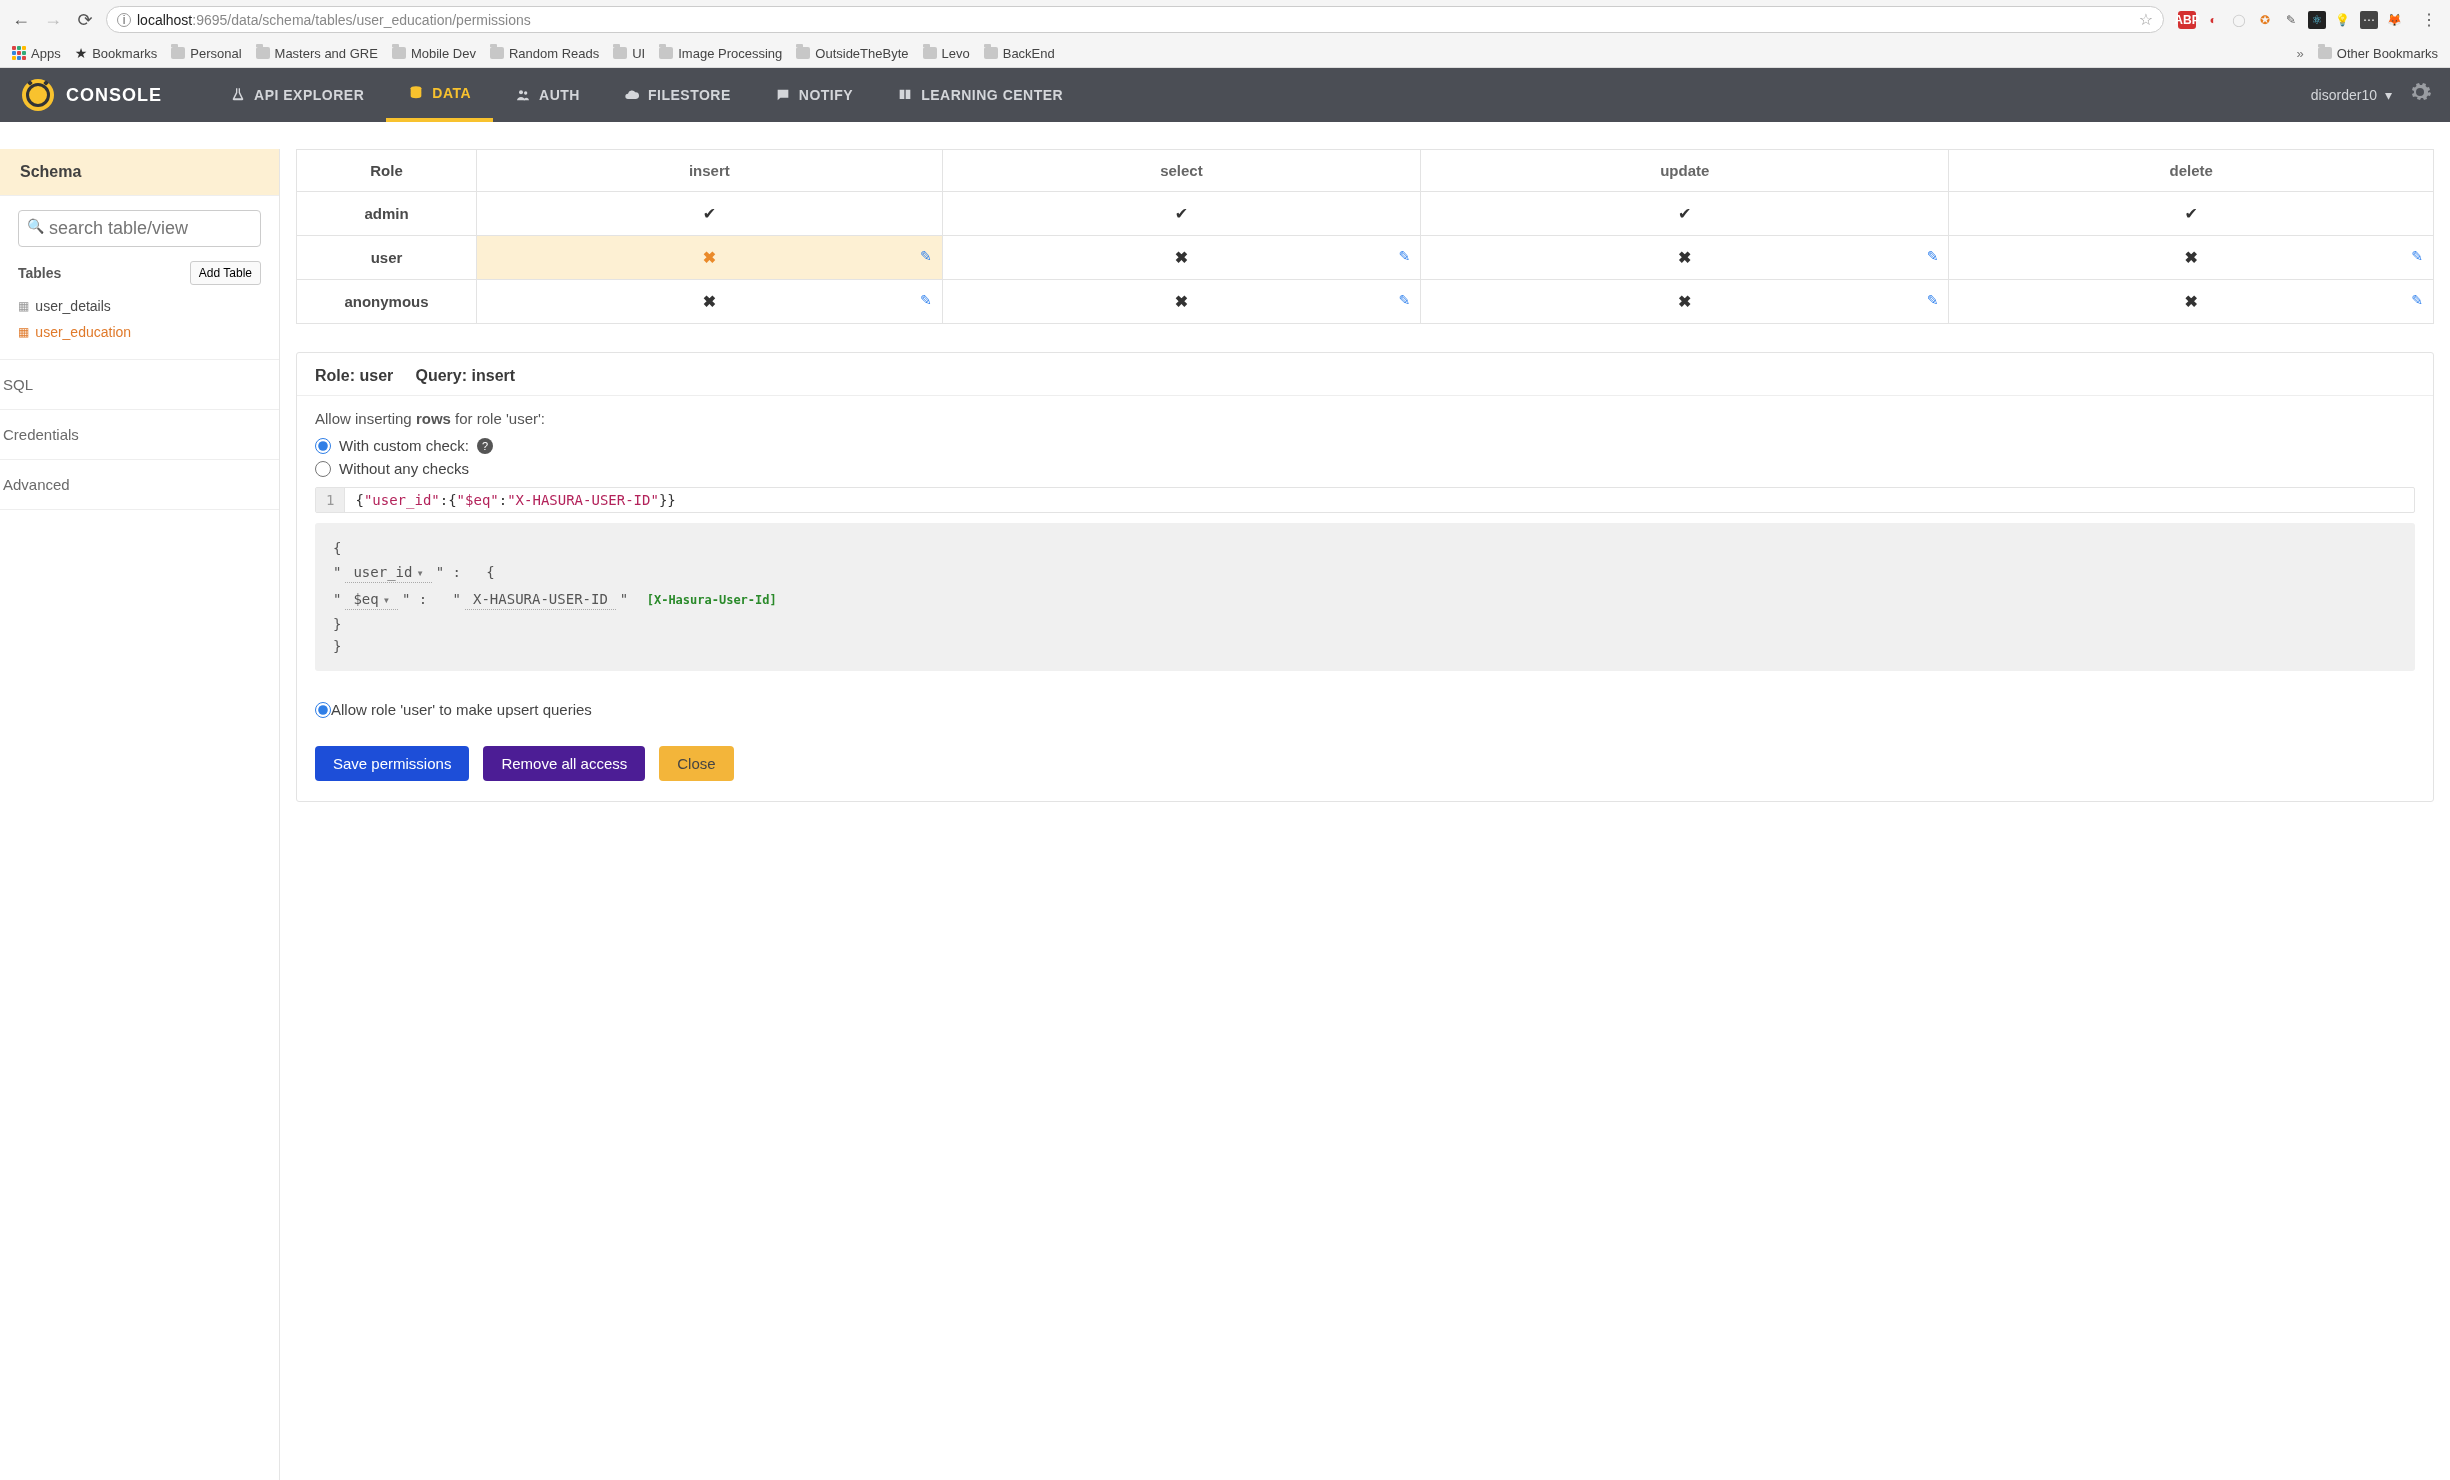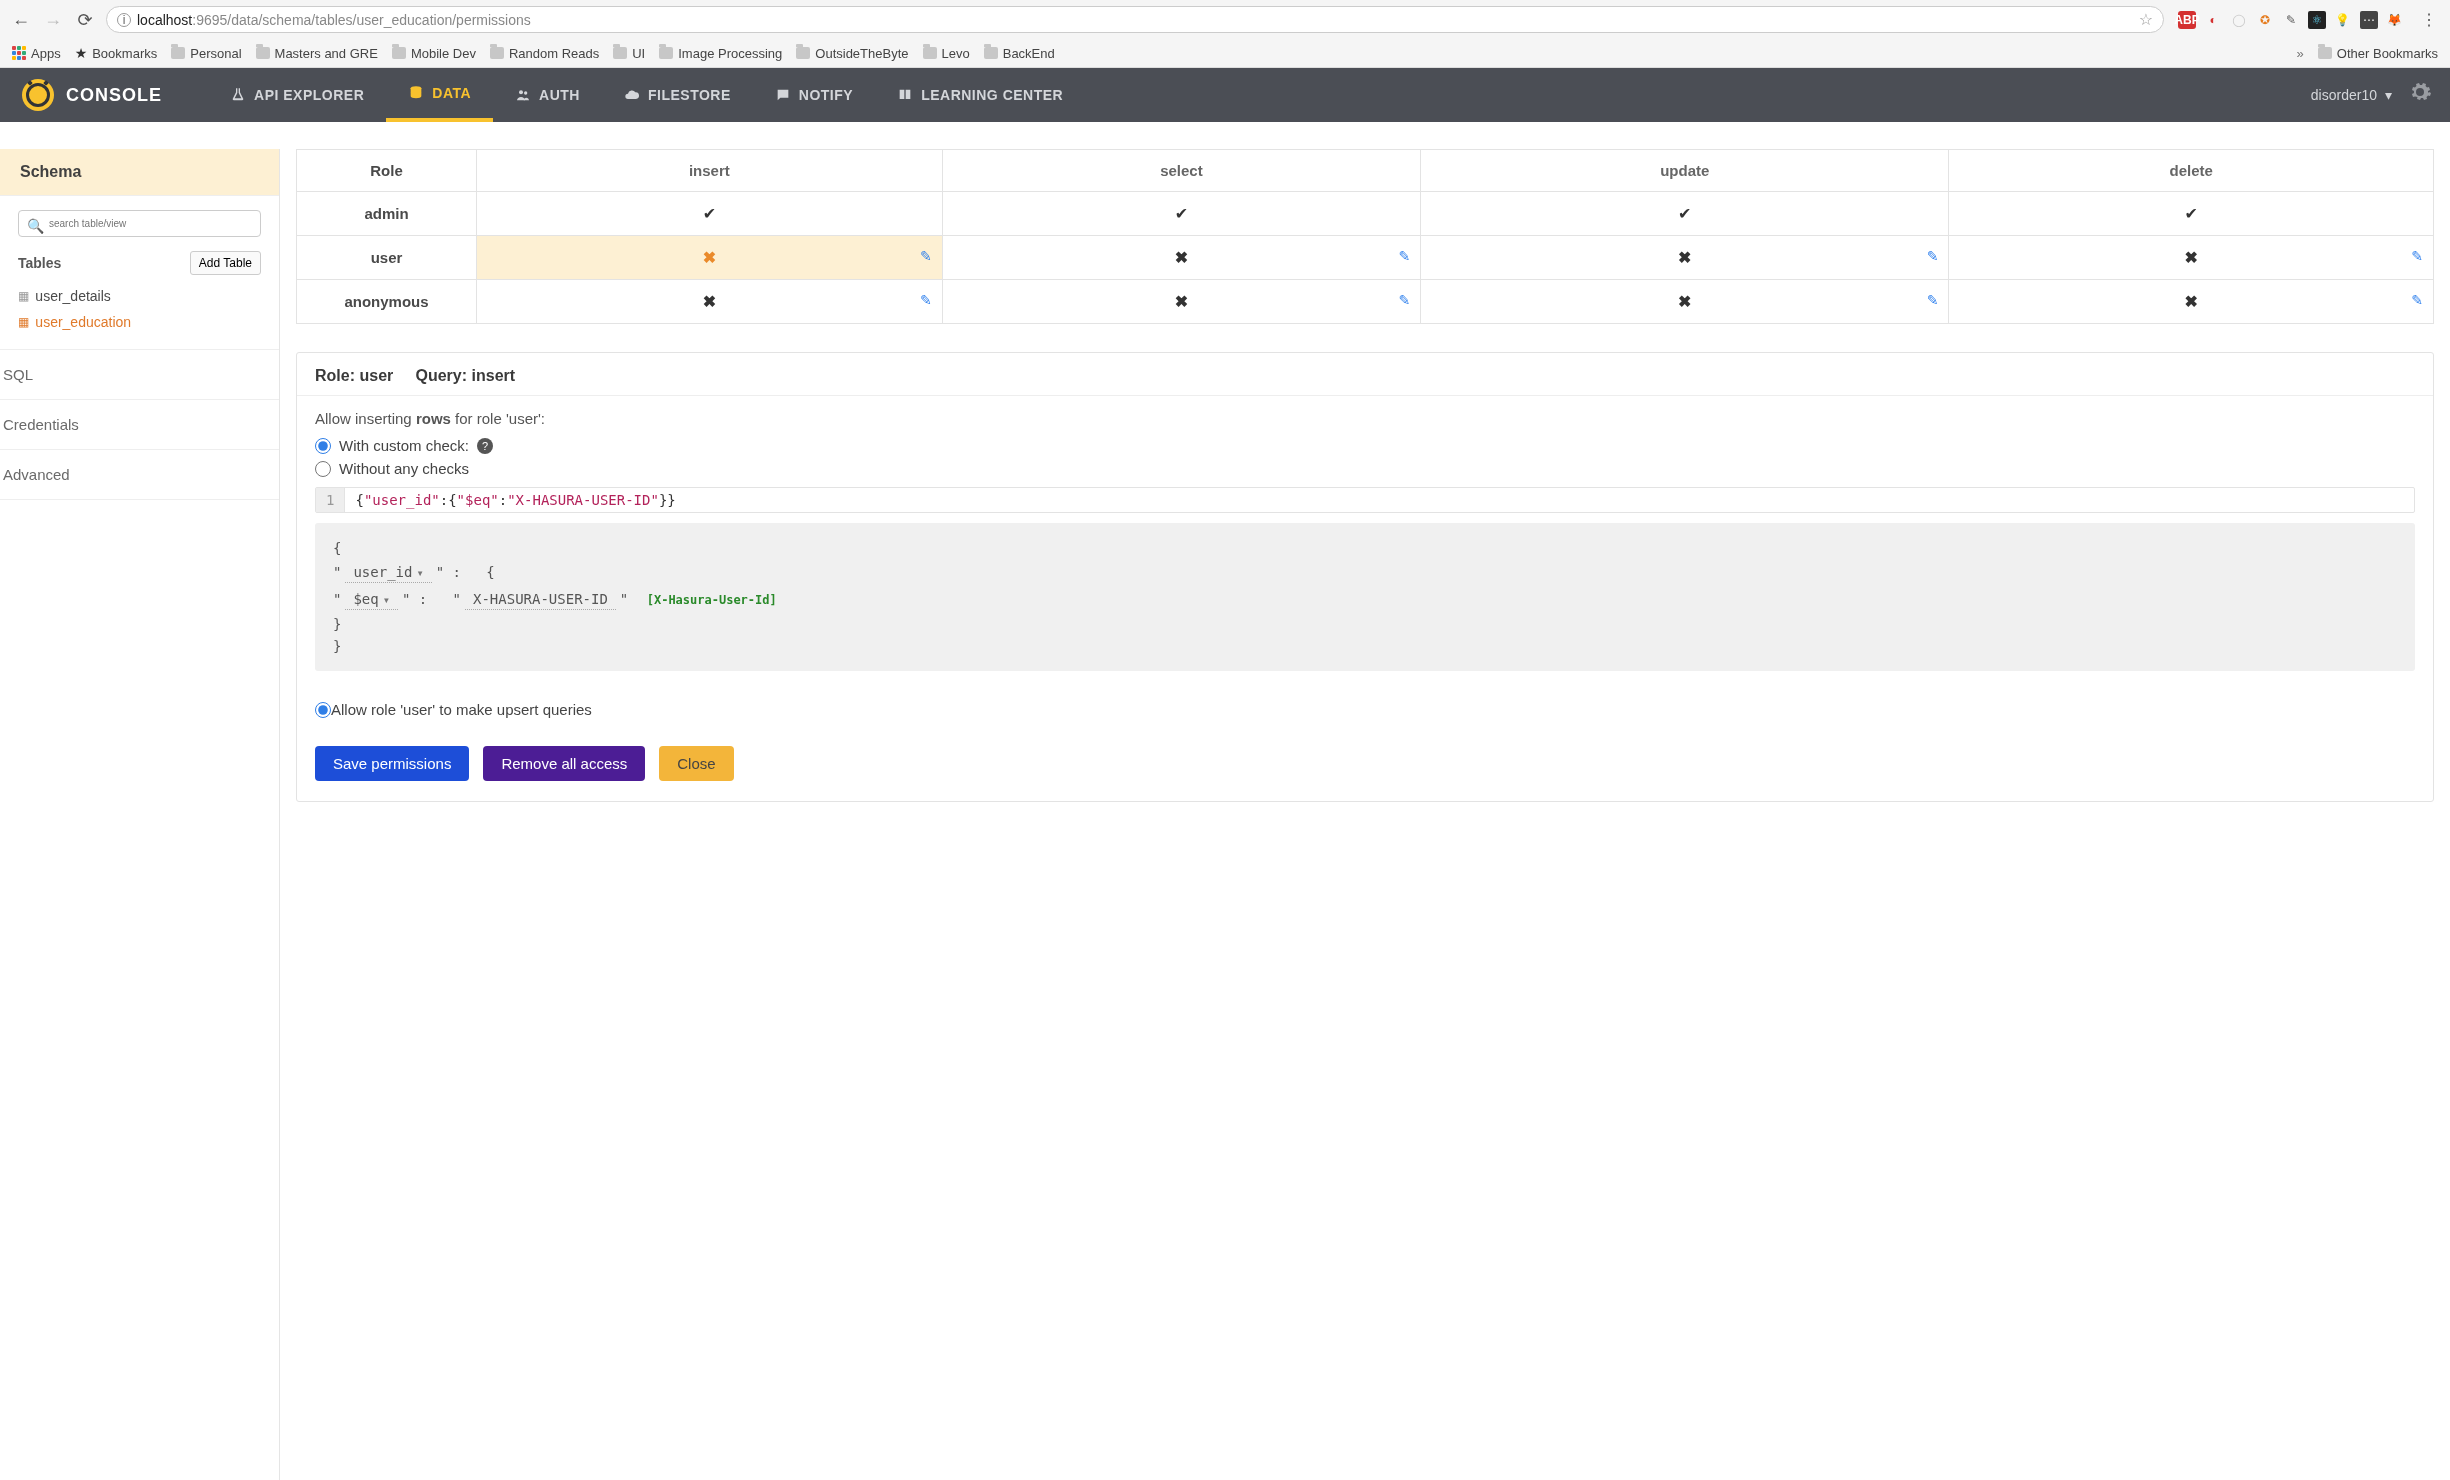--- a/index.html
+++ b/index.html
@@ -44,21 +44,21 @@
   .top-tab svg, .top-tab .ticon { width:16px; height:16px; fill:currentColor; }
   .header-right { margin-left:auto; display:flex; align-items:center; gap:16px; padding-right:18px; }
   .user-dd { display:flex; align-items:center; gap:8px; color:#d4d6da; font-weight:500; cursor:pointer; }
   .gear-big { color:#9a9da2; font-size:22px; cursor:pointer; }
 
   
   .app-body { display:flex; min-height: calc(100vh - 130px); margin-top: 27px; }
   .sidebar { width: 280px; border-right:1px solid #e5e5e5; background:#fff; }
   .schema-heading { background:#fdf0d3; padding: 14px 20px; font-weight:700; font-size:16px; color:#414141; border-bottom:1px solid #eee;}
   .side-sec { padding: 14px 18px; border-bottom:1px solid #eee; }
-  .search-input { width:100%; padding:7px 10px 7px 30px; border:1px solid #ccc; border-radius:4px; font-size:10px; color:#555; background:#fff; }
+  .search-input { width:100%; padding:7px 10px 7px 30px; border:1px solid #ccc; border-radius:4px; font-size:18px; color:#555; background:#fff; }
   .search-wrap { position:relative; }
   .search-wrap .sicon { position:absolute; left:9px; top:8px; color:#888; font-size:14px; }
   .tables-head { display:flex; align-items:center; justify-content:space-between; margin-top:14px; }
   .tables-head .lbl { font-weight:700; color:#585858; }
   .add-table-btn { font-size:12px; padding:4px 8px; border:1px solid #ccc; border-radius:3px; background:#fafafa; cursor:pointer; }
   .table-list { margin-top:8px; }
   .table-item { display:flex; align-items:center; gap:6px; padding:5px 0; font-size:14px; cursor:pointer; }
   .table-item .tbl-glyph { color:#999; font-size:12px; }
   .table-item.active { color:#e07a2b; }
   .table-item:not(.active) { color:#4a4a4a; }

